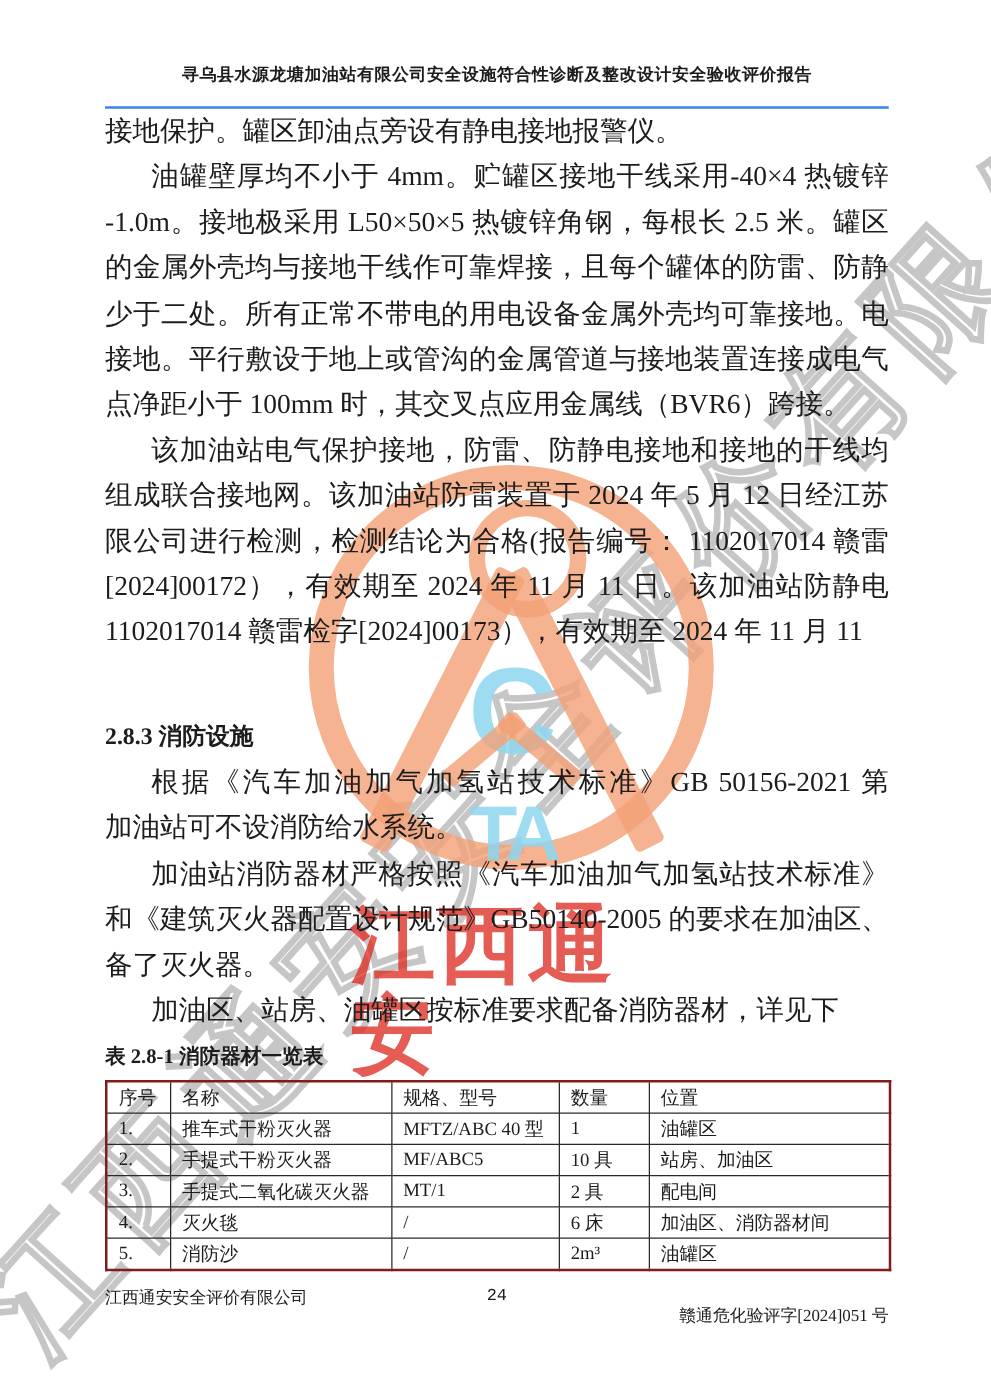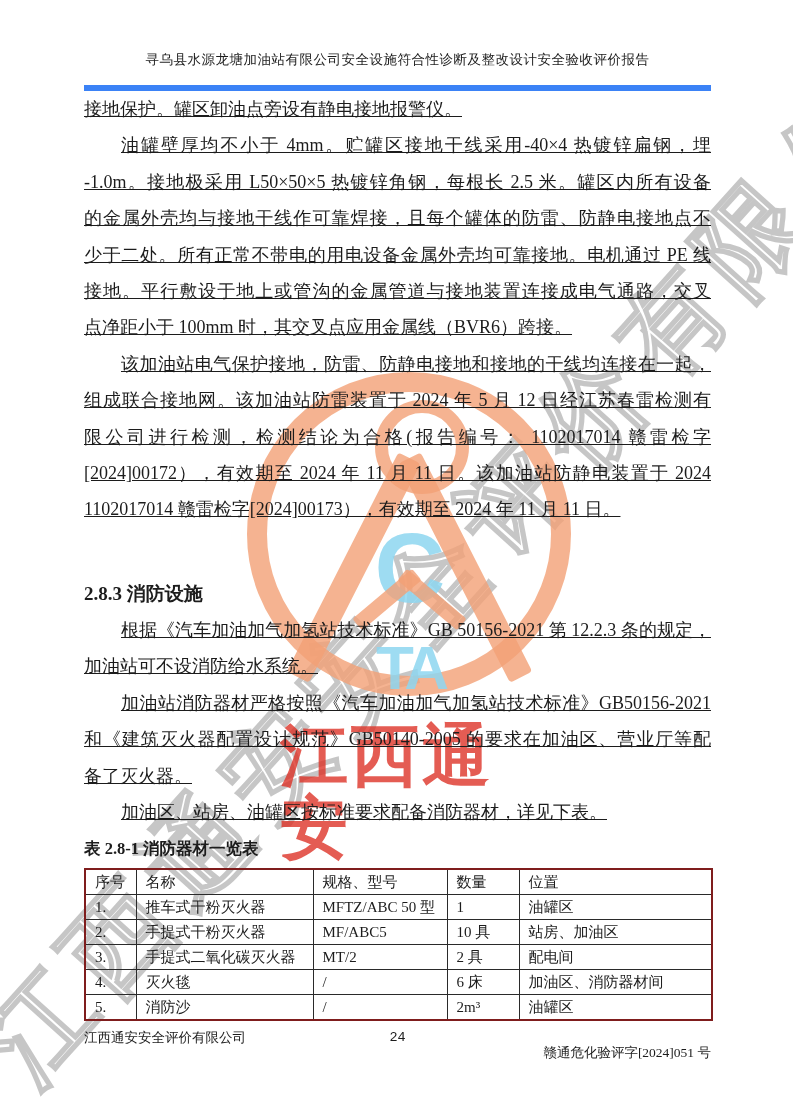--- a/index.html
+++ b/index.html
@@ -41,24 +41,24 @@
     -webkit-text-stroke:2px rgba(128,128,128,0.45);
   }
   .wm-red {
     position:absolute; left:280px; top:720px; width:270px; text-align:left;
     font-size:68px; line-height:72px; font-weight:700; letter-spacing:3px;
     color:rgba(221,46,35,0.78);
   }
   
   .doc { position:absolute; left:84px; top:50px; width:627px; z-index:2; }
   .doc-header {
-    text-align:center; font-size:13.5px; font-weight:400; line-height:20px;
-    padding-bottom:15px; border-bottom:6px solid #3b82f6; letter-spacing:0.5px;
+    text-align:center; font-size:13.5px; font-weight:700; line-height:20px;
+    padding-bottom:15px; border-bottom:2px solid #3b82f6; letter-spacing:0.5px;
   }
-  .ln { font-size:18px; line-height:36.4px; height:36.4px; overflow:hidden;text-decoration:underline; }
+  .ln { font-size:22px; line-height:36.4px; height:36.4px; overflow:hidden; }
   .ln.ind { text-indent:37px; }
   .ln.j { text-align:justify; text-align-last:justify; }
   .h2 { font-weight:700; font-size:19px; line-height:36.4px; height:36.4px;margin-top:48px; }
   .tbl-title { font-weight:700; font-size:16.5px; text-align:left;
     line-height:38px; height:38px; }
   table.fire { border-collapse:collapse; width:627px; table-layout:fixed;
     font-size:15px; }
   table.fire { border:2px solid #7f1d1d; }
   table.fire td, table.fire th {
     border:1px solid #2a2a2a; height:24px; padding:0 4px 0 9px;
@@ -128,35 +128,35 @@
           <tr>
         <th>序号</th>
         <th>名称</th>
         <th>规格、型号</th>
         <th>数量</th>
         <th>位置</th>
       </tr>
       <tr>
         <td>1.</td>
         <td>推车式干粉灭火器</td>
-        <td>MFTZ/ABC 50 型</td>
+        <td>MFTZ/ABC 40 型</td>
         <td>1</td>
         <td>油罐区</td>
       </tr>
       <tr>
         <td>2.</td>
         <td>手提式干粉灭火器</td>
         <td>MF/ABC5</td>
         <td>10 具</td>
         <td>站房、加油区</td>
       </tr>
       <tr>
         <td>3.</td>
         <td>手提式二氧化碳灭火器</td>
-        <td>MT/2</td>
+        <td>MT/1</td>
         <td>2 具</td>
         <td>配电间</td>
       </tr>
       <tr>
         <td>4.</td>
         <td>灭火毯</td>
         <td>/</td>
         <td>6 床</td>
         <td>加油区、消防器材间</td>
       </tr>

